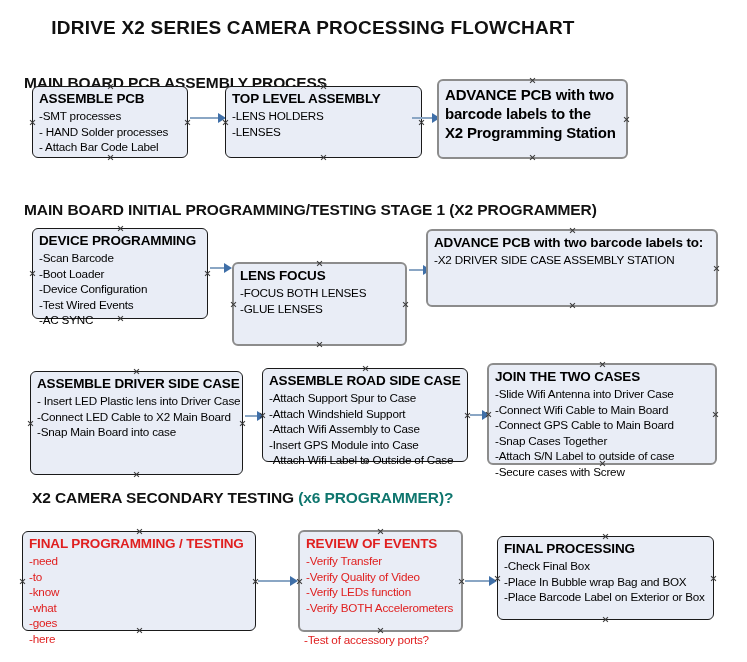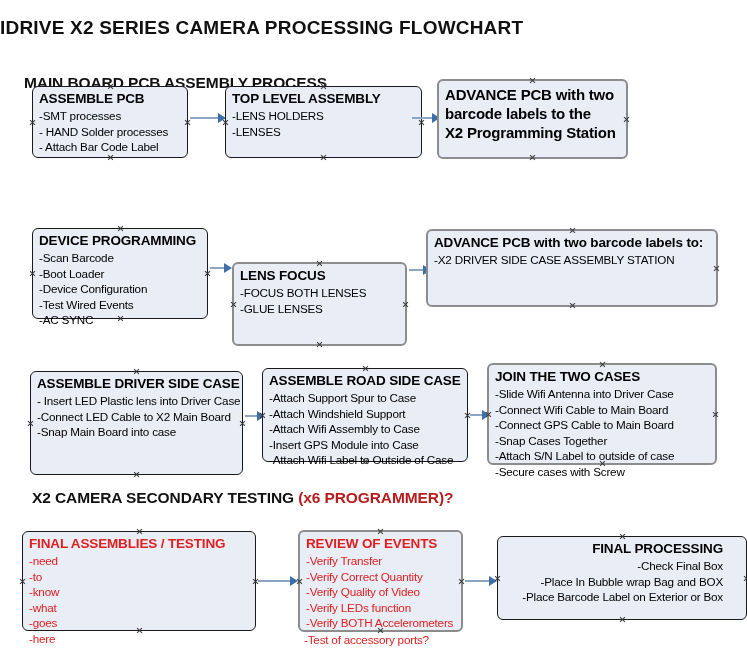--- a/index.html
+++ b/index.html
@@ -18,43 +18,43 @@
   #canvas {
     position: relative;
     width: 747px;
     height: 662px;
   }
   .doc-title {
     position: absolute;
     left: 0;
     top: 17px;
     width: 626px;
-    text-align: left;
+    text-align: center;
     font-size: 19px;
     font-weight: bold;
     letter-spacing: 0.2px;
     color: #111111;
     white-space: nowrap;
   }
   .section-heading {
     position: absolute;
     font-size: 15.5px;
     font-weight: bold;
     color: #111111;
     white-space: nowrap;
     letter-spacing: -0.1px;
   }
   .section-heading .accent {
-    color: #b91c1c;
+    color: #0f766e;
   }
   .node {
     position: absolute;
     background: #e9edf6;
     box-sizing: border-box;
-    padding: 4px 23px 3px 6px;
+    padding: 4px 5px 3px 6px;
     overflow: visible;
     border-radius: 6px;
   }
   .node.border-dark {
     border: 1.5px solid #1a1a1a;
   }
   .node.border-gray {
     border: 2px solid #8c8c8c;
   }
   .node .node-title {
@@ -179,20 +179,23 @@
 
   <div class="node border-gray title-bold-body" style="left:437px; top:79px; width:191px; height:80px;">
     <div class="node-line">ADVANCE PCB with two</div>
     <div class="node-line">barcode labels to the</div>
     <div class="node-line"> X2 Programming Station</div>
     <span class="handle h-top"></span>
     <span class="handle h-bottom"></span>
     <span class="handle h-right"></span>
   </div>
 
+  <div class="section-heading" style="left:24px; top:201px;">
+    <span>MAIN BOARD INITIAL PROGRAMMING/TESTING STAGE 1 (X2 PROGRAMMER)</span>
+  </div>
 
   <div class="node border-dark" style="left:32px; top:228px; width:176px; height:91px;">
     <div class="node-title">DEVICE PROGRAMMING</div>
     <div class="node-line">-Scan Barcode</div>
     <div class="node-line">-Boot Loader</div>
     <div class="node-line">-Device Configuration</div>
     <div class="node-line">-Test Wired Events</div>
     <div class="node-line">-AC SYNC</div>
     <span class="handle h-top"></span>
     <span class="handle h-bottom"></span>
@@ -275,59 +278,58 @@
     <span class="handle h-bottom"></span>
     <span class="handle h-left"></span>
     <span class="handle h-right"></span>
   </div>
 
   <div class="section-heading" style="left:32px; top:489px;">
     <span>X2 CAMERA SECONDARY TESTING </span><span class="accent">(x6 PROGRAMMER)?</span>
   </div>
 
   <div class="node border-dark red-text" style="left:22px; top:531px; width:234px; height:100px;">
-    <div class="node-title">FINAL ASSEMBLIES / TESTING</div>
+    <div class="node-title">FINAL PROGRAMMING / TESTING</div>
     <div class="node-line">-need</div>
     <div class="node-line">-to</div>
     <div class="node-line">-know</div>
     <div class="node-line">-what</div>
     <div class="node-line">-goes</div>
     <div class="node-line">-here</div>
     <span class="handle h-top"></span>
     <span class="handle h-bottom"></span>
     <span class="handle h-left"></span>
     <span class="handle h-right"></span>
   </div>
 
   <div class="connector" style="left:258px; top:576px; width:40px;">
     <span class="shaft"></span>
     <span class="head"></span>
   </div>
 
   <div class="node border-gray red-text" style="left:298px; top:530px; width:165px; height:102px;">
     <div class="node-title">REVIEW OF EVENTS</div>
     <div class="node-line">-Verify Transfer</div>
-    <div class="node-line">-Verify Correct Quantity</div>
     <div class="node-line">-Verify Quality of Video</div>
     <div class="node-line">-Verify LEDs function</div>
     <div class="node-line">-Verify BOTH Accelerometers</div>
     <span class="handle h-top"></span>
     <span class="handle h-bottom"></span>
     <span class="handle h-left"></span>
     <span class="handle h-right"></span>
   </div>
 
   <div class="overflow-line" style="left:304px; top:632px;">-Test of accessory ports?</div>
 
   <div class="connector" style="left:465px; top:576px; width:32px;">
     <span class="shaft"></span>
     <span class="head"></span>
   </div>
 
-  <div class="node border-dark" style="left:497px; top:536px; width:250px; height:84px;text-align:right;">
+  <div class="node border-dark" style="left:497px; top:536px; width:217px; height:84px;">
     <div class="node-title">FINAL PROCESSING</div>
     <div class="node-line"> -Check Final Box</div>
     <div class="node-line">-Place In Bubble wrap Bag and BOX</div>
     <div class="node-line">-Place Barcode Label on Exterior or Box</div>
     <span class="handle h-top"></span>
     <span class="handle h-bottom"></span>
     <span class="handle h-left"></span>
     <span class="handle h-right"></span>
   </div>
 

